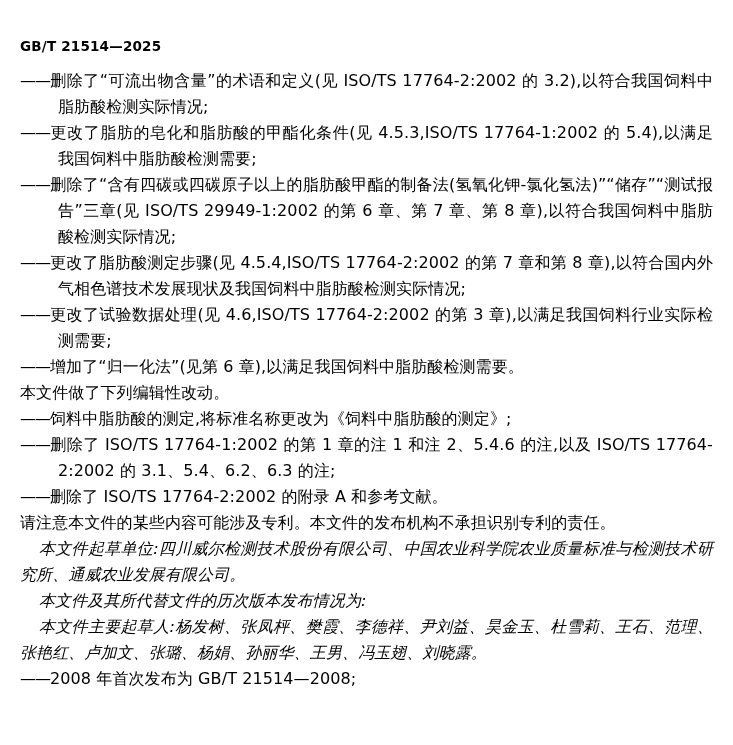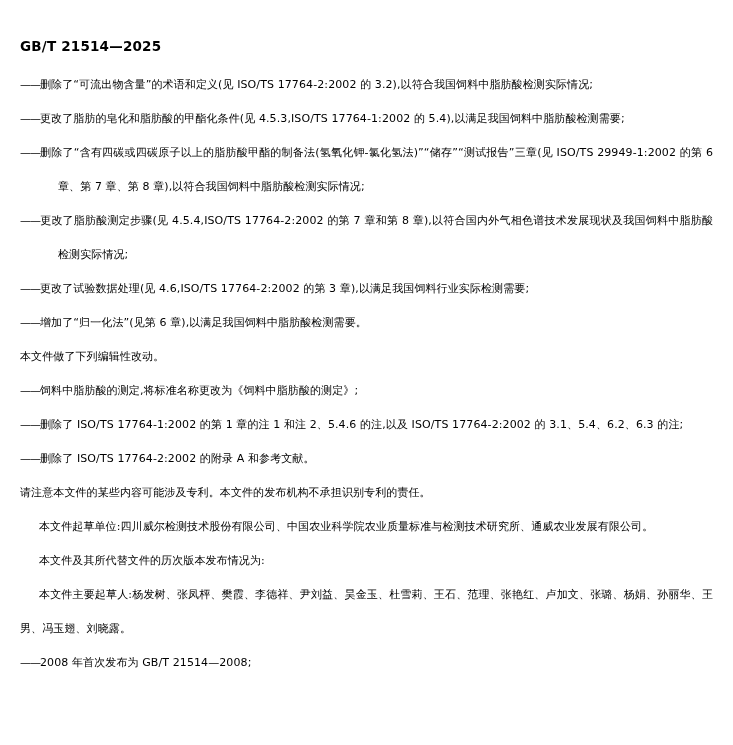--- a/index.html
+++ b/index.html
@@ -32,22 +32,22 @@
     letter-spacing: 0.2px;
     font-family: "DejaVu Sans", "Liberation Sans", sans-serif;
   }
   .body-block {
     position: absolute;
     top: 44px;
     left: 20px;
     width: 693px;
   }
   .para {
-    font-size: 11px;
-    line-height: 34px;
+    font-size: 16px;
+    line-height: 26px;
     text-align: justify;
     text-justify: inter-character;
     margin: 0;
     letter-spacing: 0.1px;
   }
   
   .item {
     padding-left: 38px;
     text-indent: -38px;
     margin: 0;
@@ -55,20 +55,21 @@
   .item .dash {
     letter-spacing: -1px;
   }
   .plain {
     padding-left: 0;
     text-indent: 0;
   }
   .indent-first {
     text-indent: 19px;
     padding-left: 0;
+    font-style: italic;
   }
 </style>
 </head>
 <body>
 
 <div class="page">
 
   <div class="header">GB/T 21514—2025</div>
 
   <div class="body-block">

